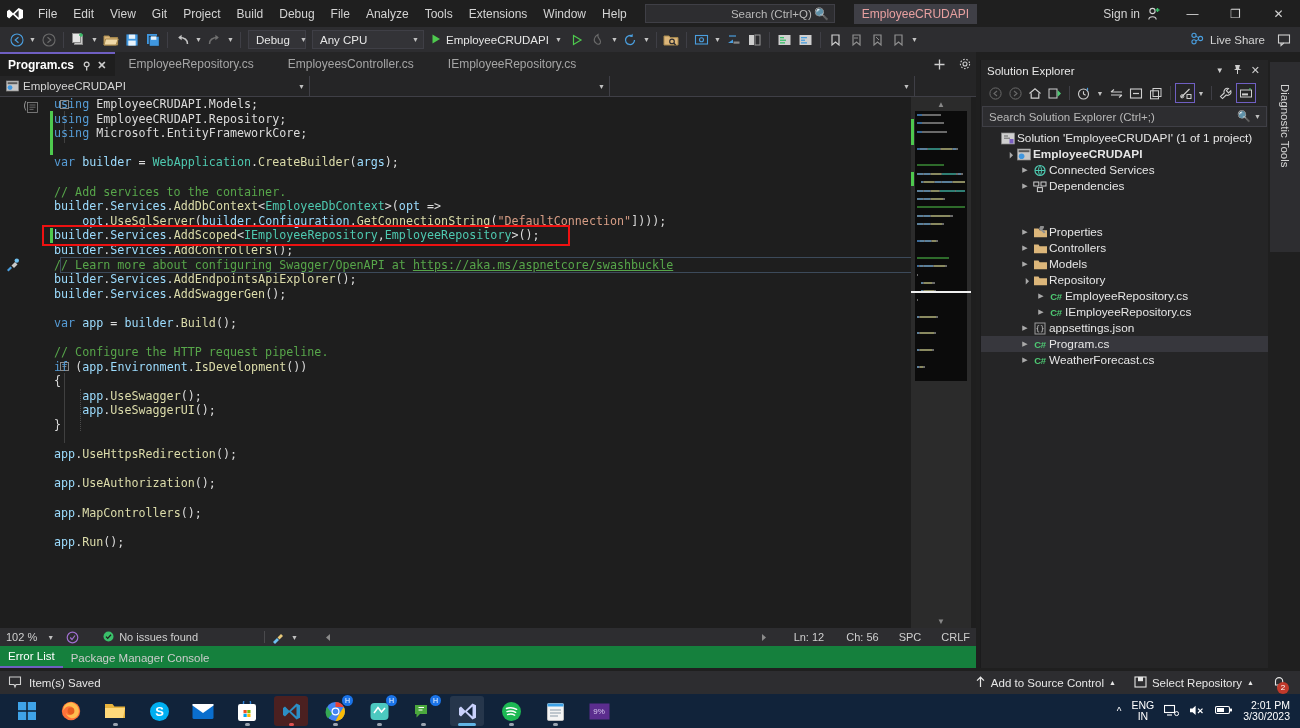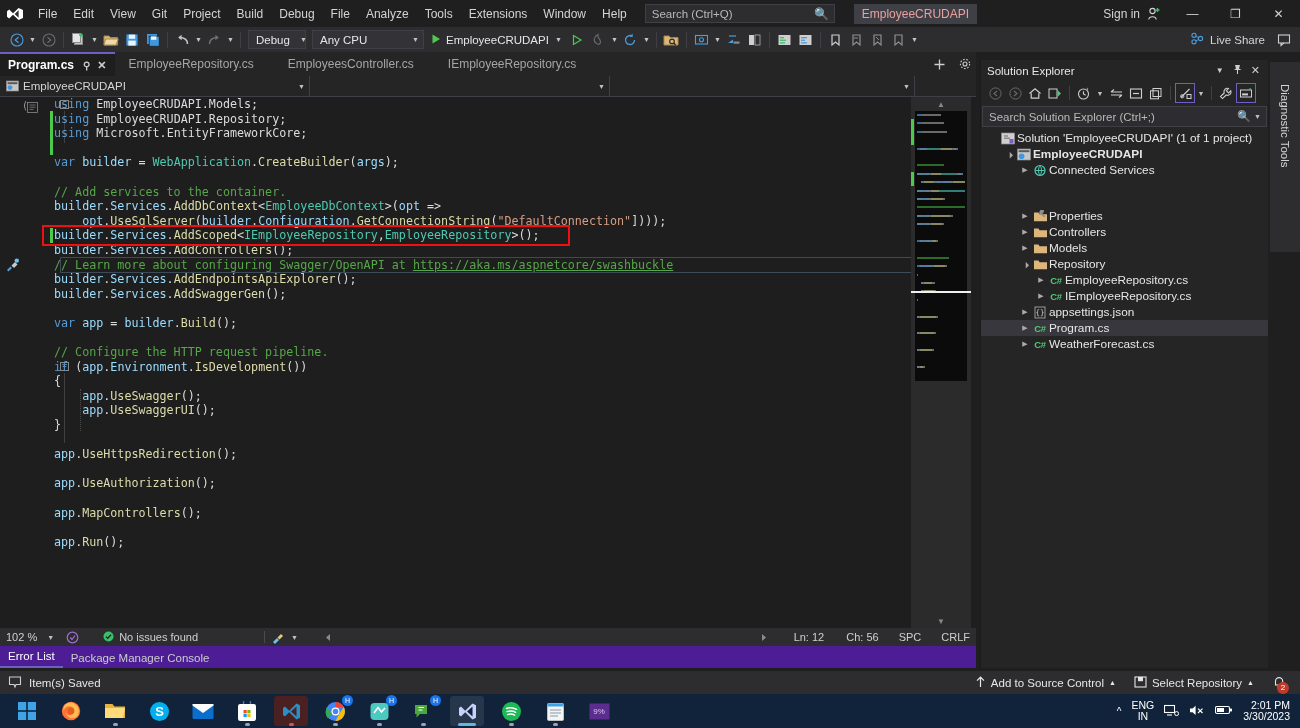--- a/index.html
+++ b/index.html
@@ -24,21 +24,21 @@
     font-size: 12px; color: #d4d4d4; padding: 5px 8px; cursor: default;
     line-height: 14px;
   }
   .search-box {
     margin-left: 10px; width: 190px; height: 19px; background: #2d2d30;
     border: 1px solid #3f3f46; display: flex; align-items: center;
     padding: 0 4px 0 6px; position: relative;
   }
   .search-box input {
     background: transparent; border: 0; outline: none; color: #b9b9b9;
-    font-size: 11.5px; width: 160px; font-family: "Liberation Sans", sans-serif;
+    font-size: 11.5px; width: 160px; font-family: "Liberation Sans", sans-serif; text-align: right;
   }
   .search-box input::placeholder { color: #b9b9b9; opacity: 1; }
   .search-icon { color: #c8c8c8; font-size: 12px; margin-left: auto; }
   .proj-chip {
     margin-left: 19px; background: #3f3f46; color: #e8a0a0; font-size: 12px;
     padding: 3px 8px; height: 20px; line-height: 14px;
   }
   .title-right { margin-left: auto; display: flex; align-items: center; height: 27px; }
   .signin { font-size: 12px; color: #d4d4d4; padding: 0 5px; }
   .signin-icon { margin: 0 10px 0 2px; display:flex; }
@@ -159,21 +159,21 @@
     position: absolute; top: 628px; left: 0; width: 976px; height: 18px;
     background: #2d2d30; display: flex; align-items: center; font-size: 11px; color: #cfcfcf;
   }
   .st-seg { display:flex; align-items:center; height:18px; padding:0 6px; }
   .st-sep { width:1px; height:12px; background:#4a4a4d; }
   .st-right { margin-left:auto; display:flex; align-items:center; }
 
   
   .dock-tabs {
     position: absolute; top: 646px; left: 0; width: 976px; height: 22px;
-    background: #4c1d95; display: flex; align-items: flex-end;
+    background: #15803d; display: flex; align-items: flex-end;
   }
   .dock-tab { font-size: 11.5px; color: #cccccc; padding: 2px 8px 4px 8px; }
   .dock-tab.sel { color:#ffffff; border-bottom:2px solid #6f5fc2; }
 
   
   .solexp {
     position: absolute; top: 60px; left: 980px; width: 288px; height: 608px;
     background: #252526; border-left: 1px solid #1b1b1c;
   }
   .se-head {
@@ -873,20 +873,31 @@
         <div class="node" style="padding-left: 38px;">
           <span class="arrow">▶</span>
           <span class="nicon">
             <svg width="14" height="13" viewBox="0 0 14 13">
               <circle cx="7" cy="6.5" r="5" fill="none" stroke="#4ec9b0" stroke-width="1.2"></circle>
               <path d="M2.2 6.5 L11.8 6.5 M7 1.6 C5 4 5 9 7 11.4 M7 1.6 C9 4 9 9 7 11.4" fill="none" stroke="#4ec9b0" stroke-width="1"></path>
             </svg>
           </span>
           <span class="nlabel">Connected Services</span>
         </div>
+        <div class="node" style="padding-left: 38px;">
+          <span class="arrow">▶</span>
+          <span class="nicon">
+            <svg width="14" height="13" viewBox="0 0 14 13">
+              <rect x="0.8" y="2" width="5" height="4" fill="none" stroke="#cfcfcf" stroke-width="1"></rect>
+              <rect x="8" y="2" width="5" height="4" fill="none" stroke="#cfcfcf" stroke-width="1"></rect>
+              <rect x="4.4" y="7.6" width="5" height="4" fill="none" stroke="#cfcfcf" stroke-width="1"></rect>
+            </svg>
+          </span>
+          <span class="nlabel">Dependencies</span>
+        </div>
         <div class="node" style="padding-left: 38px; margin-top: 30px;">
           <span class="arrow">▶</span>
           <span class="nicon">
             <svg width="15" height="13" viewBox="0 0 15 13">
               <path d="M1 2.5 L5.5 2.5 L6.6 4.2 L14 4.2 L14 11.2 L1 11.2 Z" fill="#dcb67a"></path>
               <path d="M7 1 A2 2 0 1 1 9.4 3.2 L12.5 6.2 L11 7.6 L8 4.6 A2 2 0 0 1 7 1 Z" fill="#8f8f8f"></path>
             </svg>
           </span>
           <span class="nlabel">Properties</span>
         </div>

